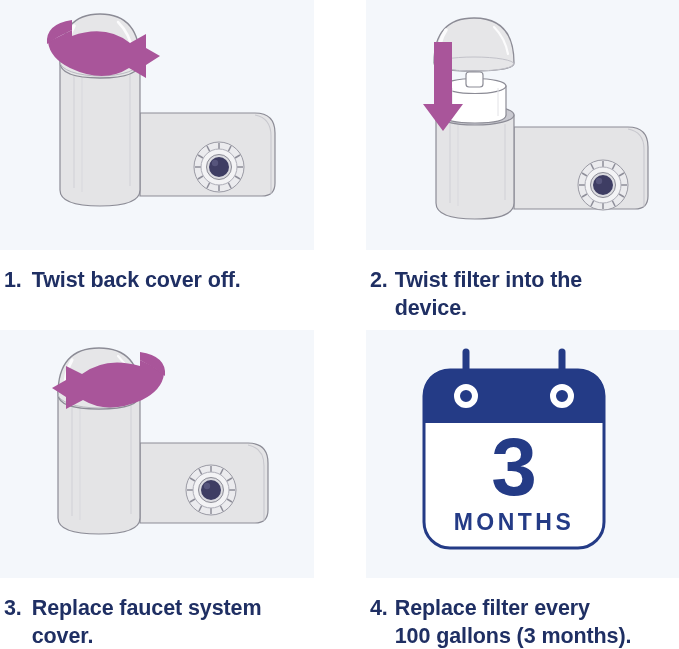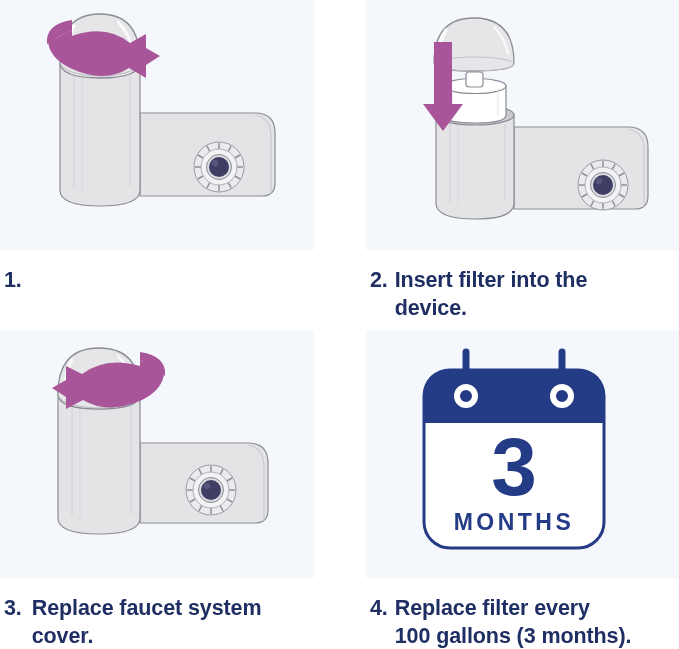--- a/index.html
+++ b/index.html
@@ -108,20 +108,21 @@
 
         <g fill="#a9559a">
           <path d="M60 36 L72 30 L72 36 Q106 24 130 43 L146 34 L146 48 L160 56 L146 65 L146 78 L129 68
                    Q104 84 70 68 Q50 58 48 42 Z"></path>
         </g>
         <path d="M47 44 Q45 24 72 20 L72 30 L58 37 Z" fill="#a9559a"></path>
       </svg>
     </div>
     <div class="caption">
       <span class="num">1.</span>
+      <span class="txt">Twist back cover off.</span>
     </div>
   </div>
 
   <div class="panel col-right row-top">
     <div class="art">
       <svg width="313" height="250" viewBox="0 0 313 250">
 
         <path d="M68 63 Q68 18 108 18 Q148 18 148 63 Q148 71 108 71 Q68 71 68 63 Z" fill="#e6e6e8" stroke="#8c8c96" stroke-width="1.3"></path>
         <path d="M80 30 Q72 42 73 58" fill="none" stroke="#fbfbfc" stroke-width="3.5" stroke-linecap="round"></path>
         <path d="M128 27 Q139 38 142 54" fill="none" stroke="#fbfbfc" stroke-width="2.2" stroke-linecap="round"></path>
@@ -167,21 +168,21 @@
           <circle cx="233" cy="181" r="3.2" fill="#56557c"></circle>
         </g>
 
         <g fill="#a9559a">
           <path d="M68 42 H86 V104 H97 L77 131 L57 104 H68 Z"></path>
         </g>
       </svg>
     </div>
     <div class="caption tight">
       <span class="num">2.</span>
-      <span class="txt">Insert filter into the
+      <span class="txt">Twist filter into the
 device.</span>
     </div>
   </div>
 
   <div class="panel col-left row-bottom">
     <div class="art">
       <svg width="314" height="248" viewBox="0 0 314 248">
 
         <path d="M140 113 H248 Q268 113 268 133 V180 Q268 193 255 193 H140 Z" fill="#e4e4e6" stroke="#8c8c96" stroke-width="1.2"></path>
         <path d="M248 115 Q264 118 264 136 V191" fill="none" stroke="#c8c8ce" stroke-width="1.1"></path>

